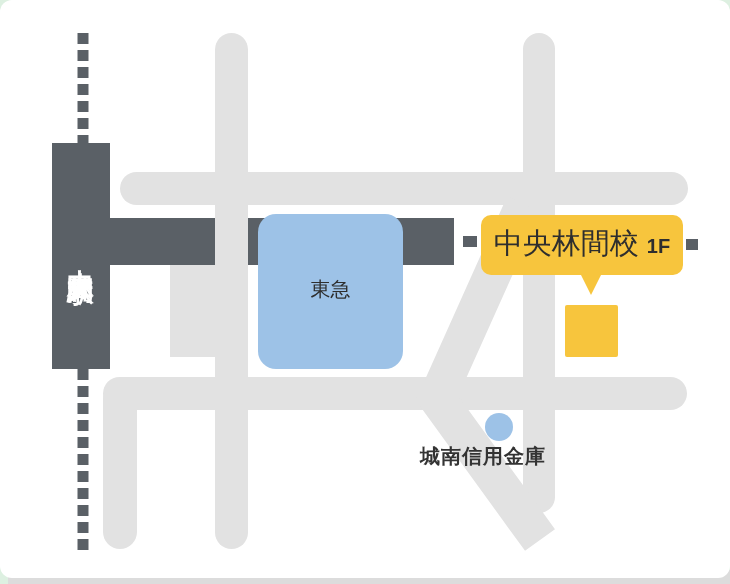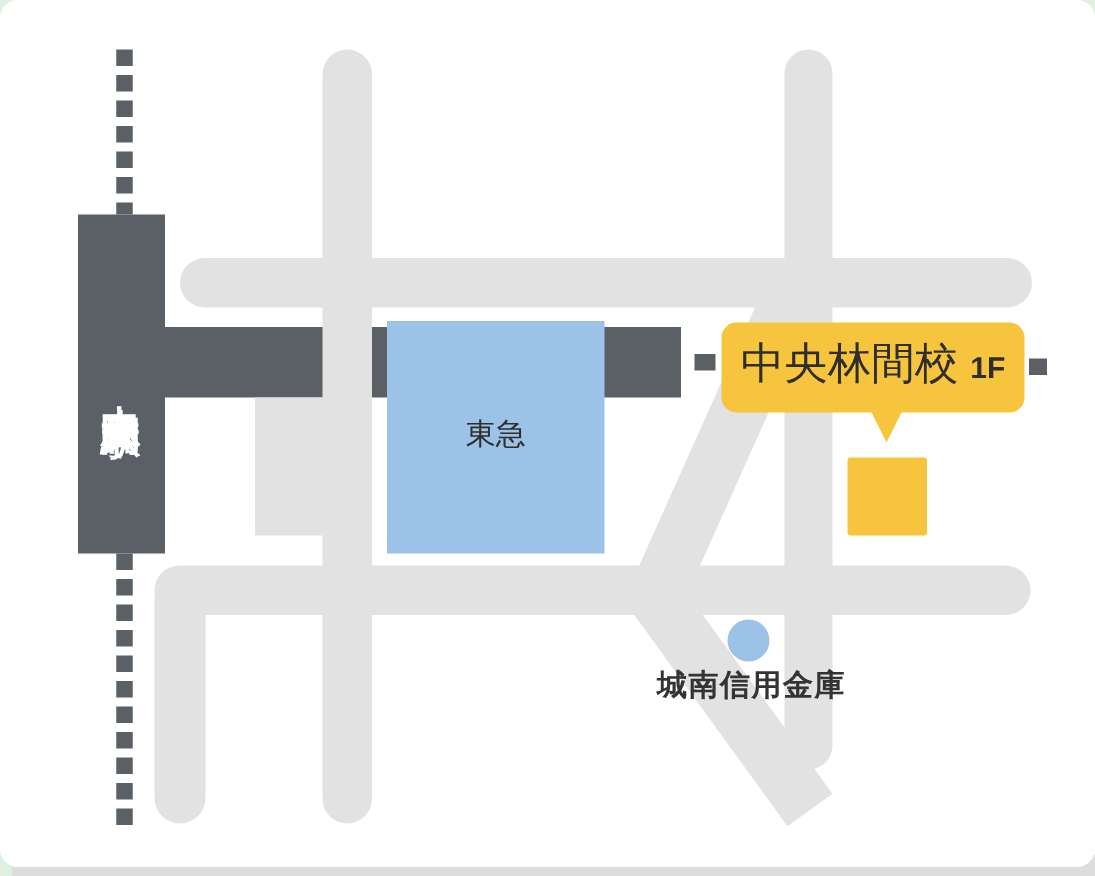--- a/index.html
+++ b/index.html
@@ -11,40 +11,40 @@
   .stage{position:relative;width:730px;height:584px;background:#ddf0e1;}
   .bottom-strip{
     position:absolute;left:8px;right:0;top:570px;bottom:0;
     background:#dcdcdc;border-top-left-radius:4px;
   }
   .map-card{
     position:absolute;left:0;top:0;width:730px;height:578px;
     background:#ffffff;border-radius:12px;overflow:hidden;
   }
   .roads-svg{position:absolute;left:0;top:0;}
-  .building{position:absolute;box-sizing:border-box;}
+  .building{position:absolute;box-sizing:border-box;border-radius:18px;}
   .tokyu{
     left:258px;top:214px;width:145px;height:155px;
     background:#9dc2e7;
   }
   .tokyu-label{
     position:absolute;left:0;right:0;top:62px;
     text-align:center;font-size:20px;font-weight:500;color:#2e2e2e;
   }
   .school-building{
     left:565px;top:305px;width:53px;height:52px;
     background:#f7c53d;border-radius:2px;
   }
   .bank-dot{
     position:absolute;left:485px;top:413px;width:28px;height:28px;
     border-radius:50%;background:#9dc2e7;
   }
   .bank-label{
     position:absolute;left:420px;top:443px;width:162px;
-    text-align:center;font-size:20px;font-weight:600;color:#333333;
+    font-size:20px;font-weight:600;color:#333333;
     letter-spacing:1px;white-space:nowrap;
   }
   .station{
     position:absolute;left:52px;top:143px;width:58px;height:226px;
     background:#5a6066;display:flex;align-items:center;justify-content:center;
   }
   .station-label{
     writing-mode:vertical-rl;text-orientation:upright;
     color:#ffffff;font-size:26px;font-weight:bold;letter-spacing:3px;
     line-height:1;

